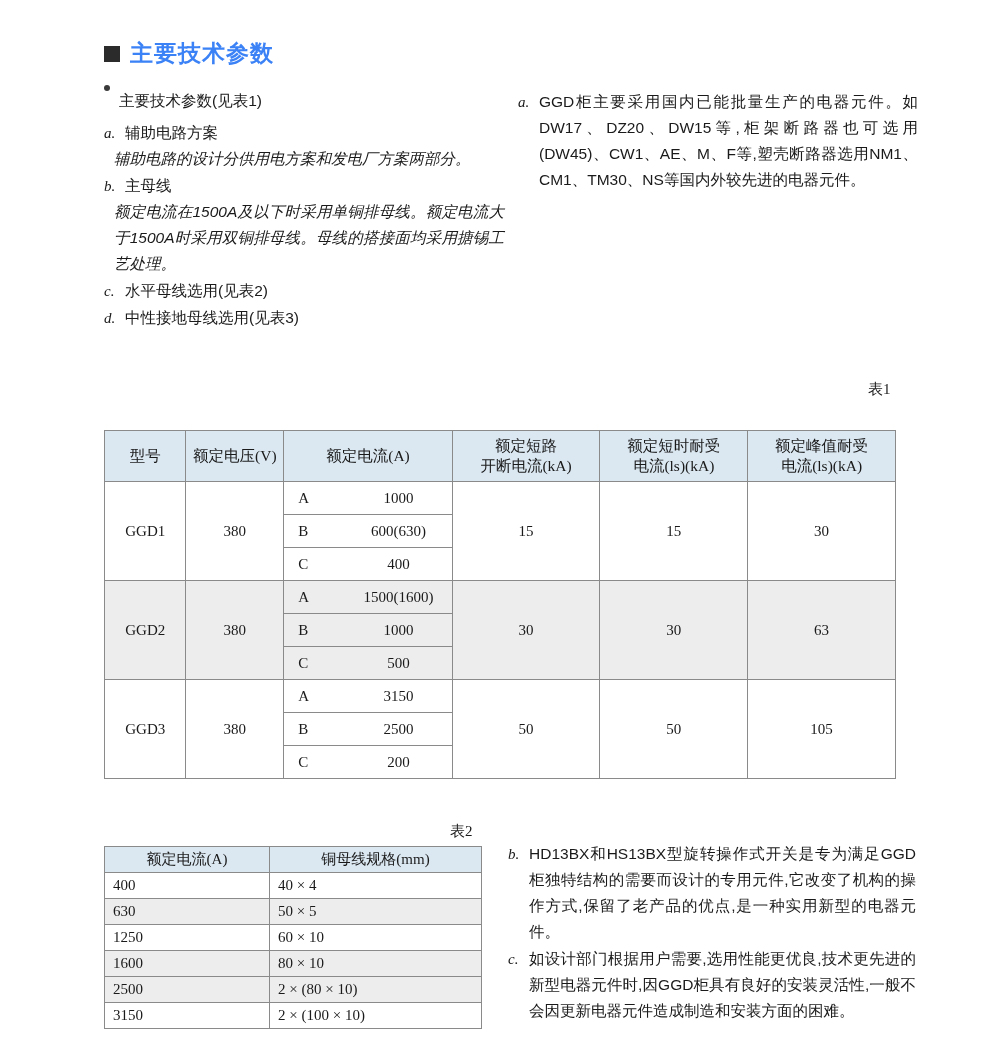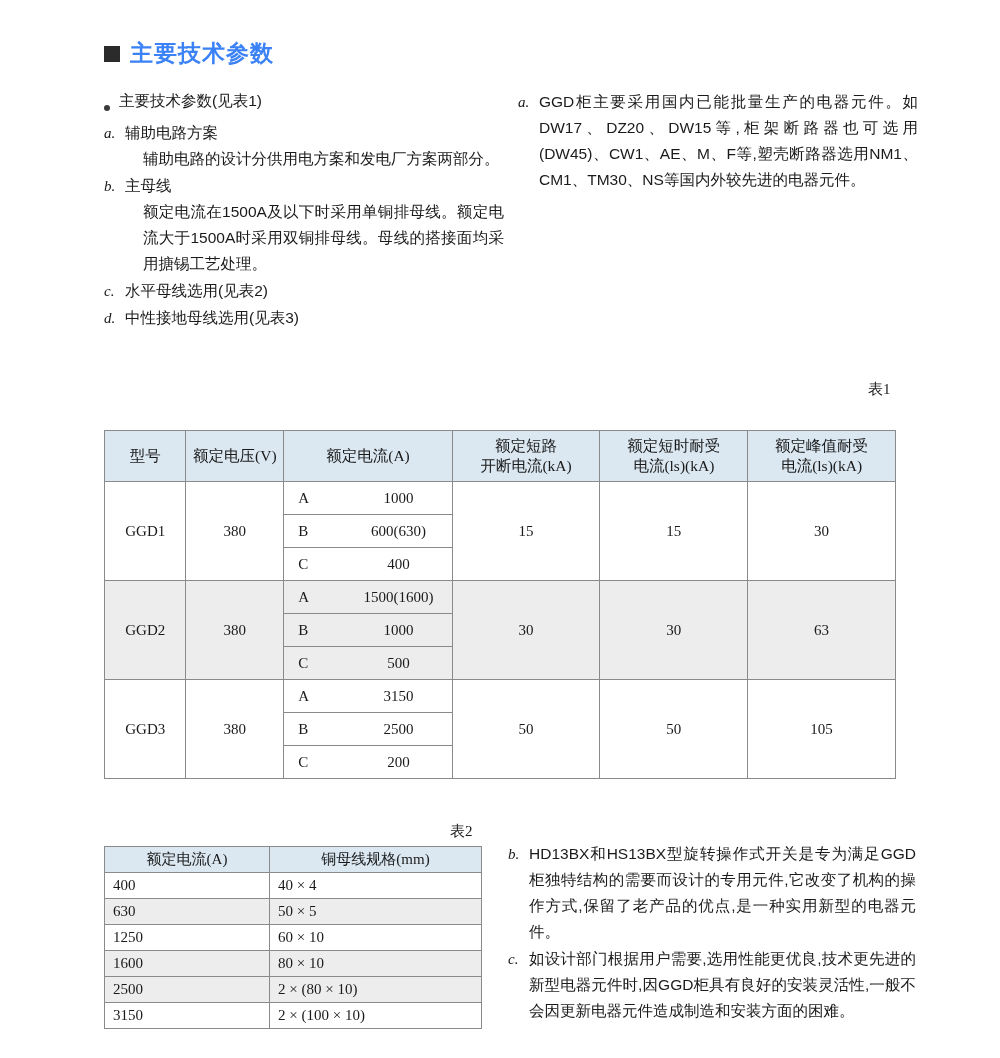--- a/index.html
+++ b/index.html
@@ -48,21 +48,21 @@
     position: absolute;
     font-size: 15.5px;
     line-height: 26px;
     color: #1a1a1a;
   }
   .col-left { left: 104px; top: 88px; width: 400px; }
   .col-right { left: 518px; top: 88px; width: 400px; }
 
   .bullet-line {
     display: flex;
-    align-items: flex-end;
+    align-items: flex-start;
     gap: 9px;
     margin-bottom: 6px;
   }
   .dot {
     width: 6px;
     height: 6px;
     border-radius: 50%;
     background: #3a3a3a;
     flex: 0 0 auto;
     position: relative;
@@ -76,22 +76,23 @@
   }
   .item-mark {
     font-family: "Liberation Serif", serif;
     font-style: italic;
     font-size: 15px;
     flex: 0 0 auto;
     width: 14px;
   }
   .item-body { flex: 1 1 auto; }
   .item-sub {
-    margin-left: 39px;
+    margin-left: 10px;
     text-indent: 0;
+    font-style: italic;
   }
   .just {
     text-align: justify;
     text-justify: inter-ideograph;
   }
 
   
   .table-label {
     position: absolute;
     font-size: 15px;

